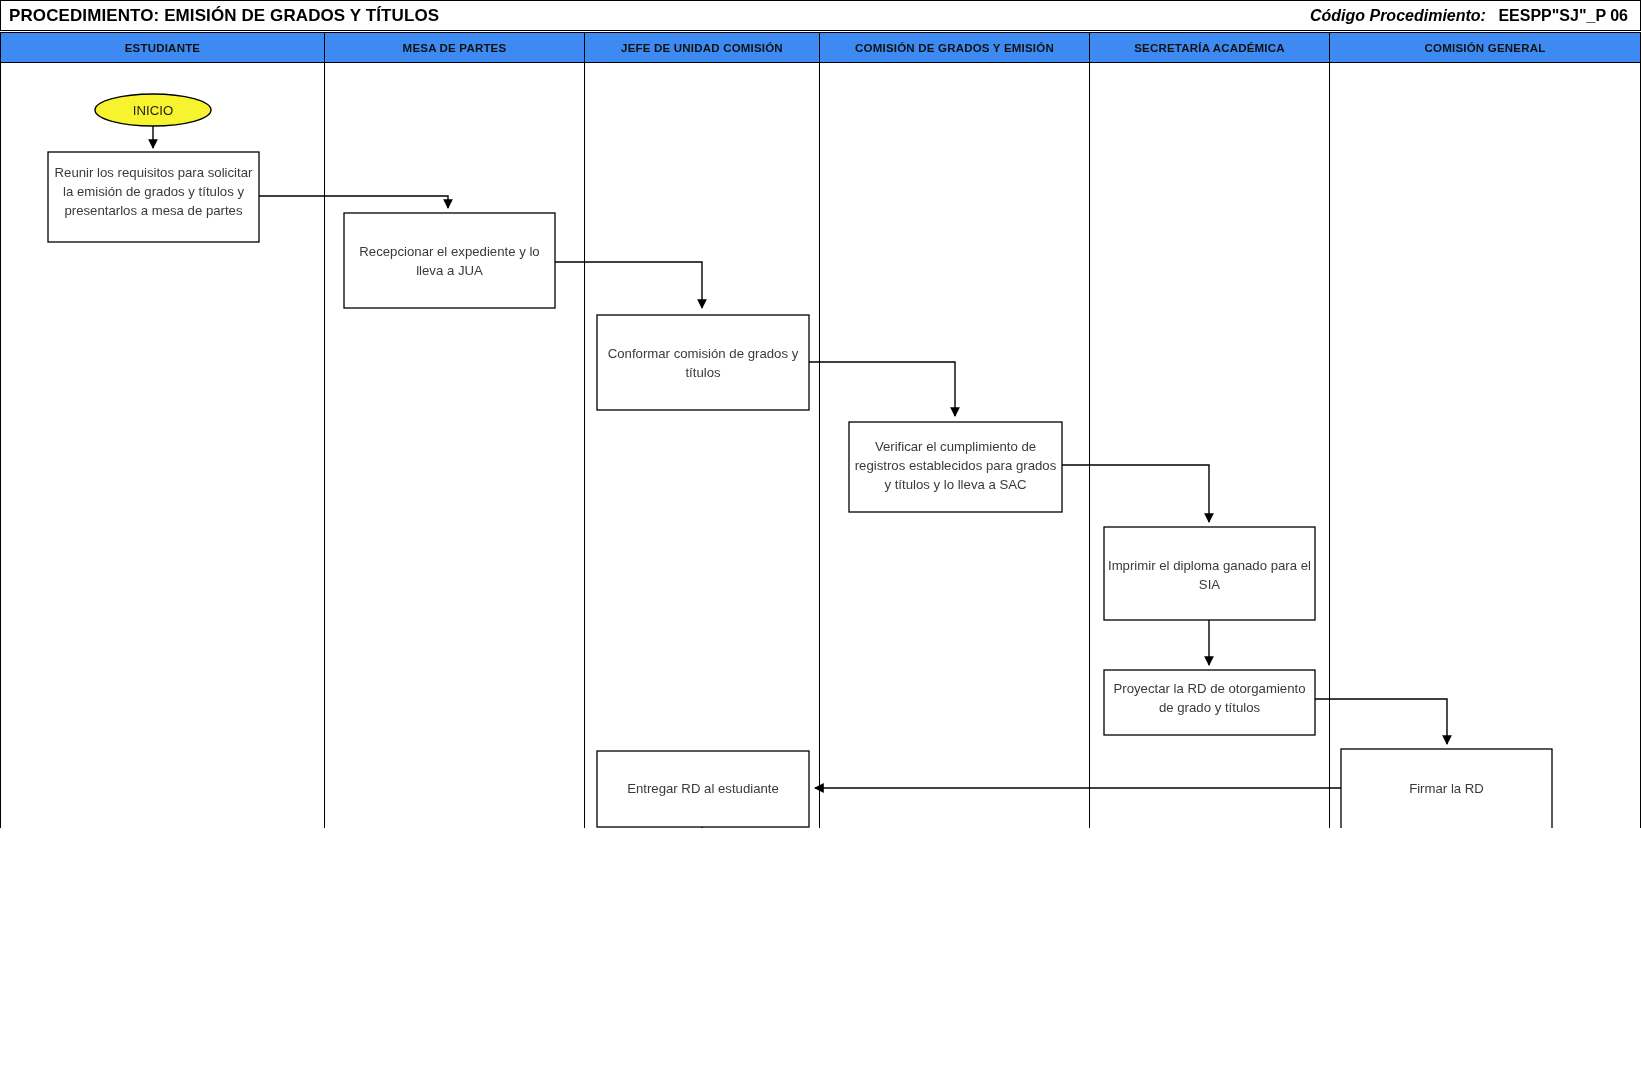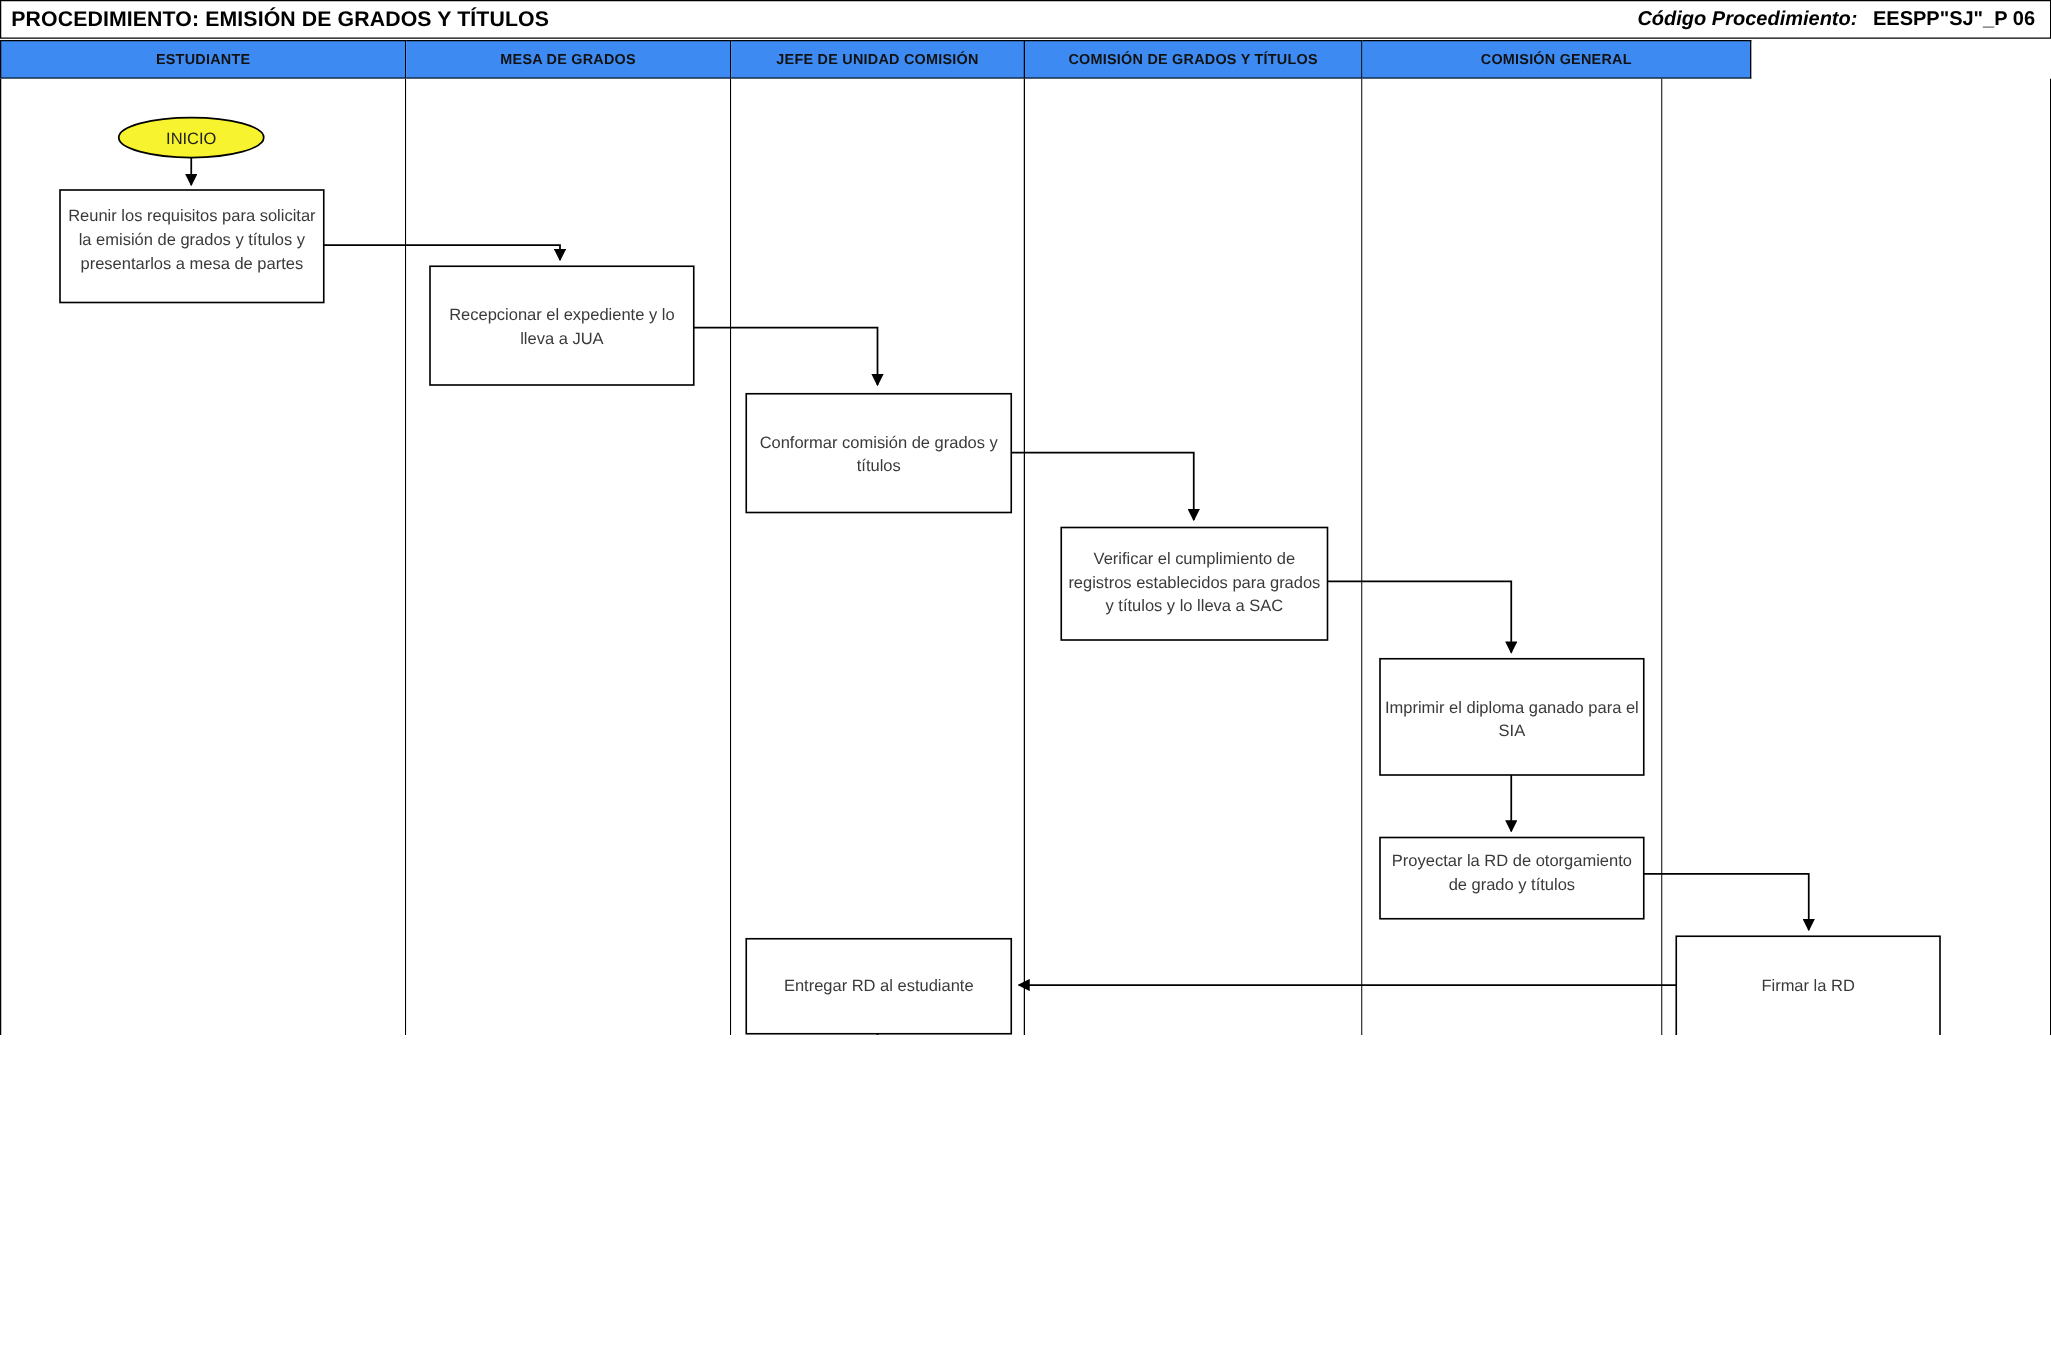--- a/index.html
+++ b/index.html
@@ -45,23 +45,24 @@
   <div class="titlebar">
     <div class="title-left">PROCEDIMIENTO: EMISIÓN DE GRADOS Y TÍTULOS</div>
     <div class="title-right">
       <span class="code-label">Código Procedimiento:</span>
       <span class="code-value">EESPP"SJ"_P 06</span>
     </div>
   </div>
 
   <div class="lane-head-row">
     <div class="lane-head" style="width:325px">ESTUDIANTE</div>
-    <div class="lane-head" style="width:260px">MESA DE GRADOS</div>
+    <div class="lane-head" style="width:260px">MESA DE PARTES</div>
     <div class="lane-head" style="width:235px">JEFE DE UNIDAD COMISIÓN</div>
-    <div class="lane-head" style="width:270px">COMISIÓN DE GRADOS Y TÍTULOS</div>
+    <div class="lane-head" style="width:270px">COMISIÓN DE GRADOS Y EMISIÓN</div>
+    <div class="lane-head" style="width:240px">SECRETARÍA ACADÉMICA</div>
     <div class="lane-head" style="width:311px">COMISIÓN GENERAL</div>
   </div>
 
   <div class="lane-body-row">
     <div class="lane-col" style="width:325px"></div>
     <div class="lane-col" style="width:260px"></div>
     <div class="lane-col" style="width:235px"></div>
     <div class="lane-col" style="width:270px"></div>
     <div class="lane-col" style="width:240px"></div>
     <div class="lane-col" style="width:311px"></div>

